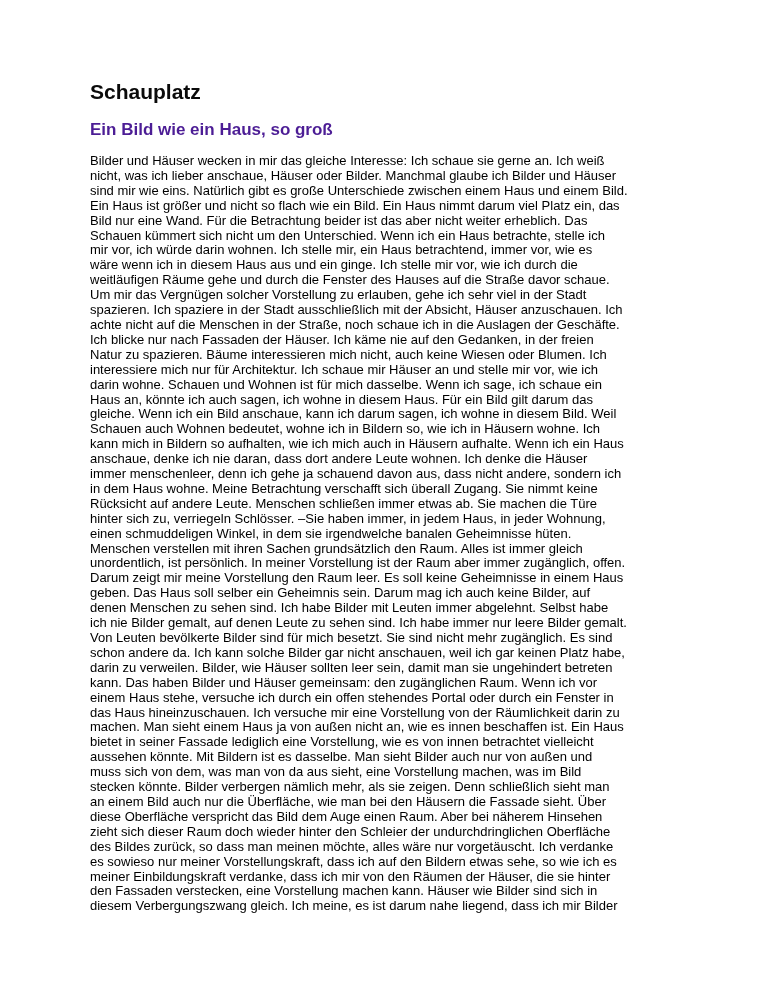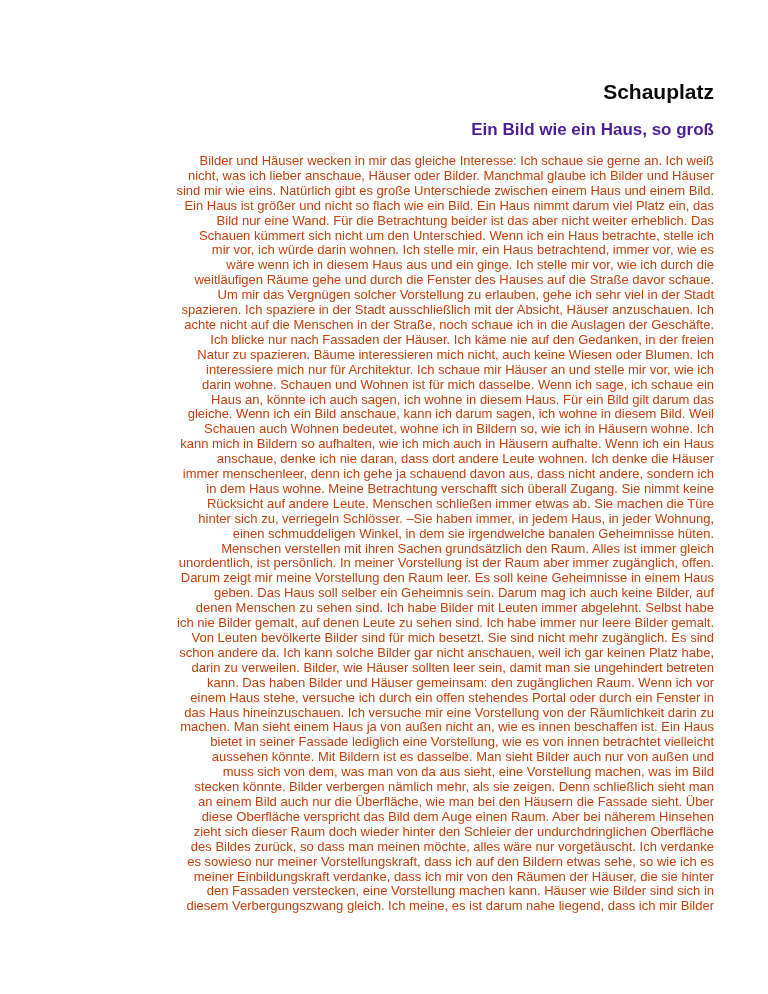--- a/index.html
+++ b/index.html
@@ -8,21 +8,20 @@
     background: #ffffff;
   }
   .page {
     position: relative;
     width: 768px;
     height: 994px;
     background: #ffffff;
     overflow: hidden;
     font-family: "Liberation Sans", sans-serif;
     color: #111111;
-    text-align: right;
   }
   .content {
     position: absolute;
     left: 90px;
     top: 0;
     width: 624px;
   }
   .doc-title {
     font-size: 21px;
     line-height: 24px;
@@ -35,21 +34,21 @@
     line-height: 20px;
     font-weight: bold;
     margin: 16px 0 0 0;
     color: #4c1d95;
   }
   .body-text {
     font-size: 13px;
     line-height: 14.9px;
     margin-top: 14px;
     white-space: pre;
-    color: #c2410c;
+    color: #000000;
   }
 </style>
 </head>
 <body>
 
 <div class="page">
   <div class="content">
     <h1 class="doc-title">Schauplatz</h1>
     <h2 class="doc-heading">Ein Bild wie ein Haus, so groß</h2>
     <div class="body-text">Bilder und Häuser wecken in mir das gleiche Interesse: Ich schaue sie gerne an. Ich weiß

